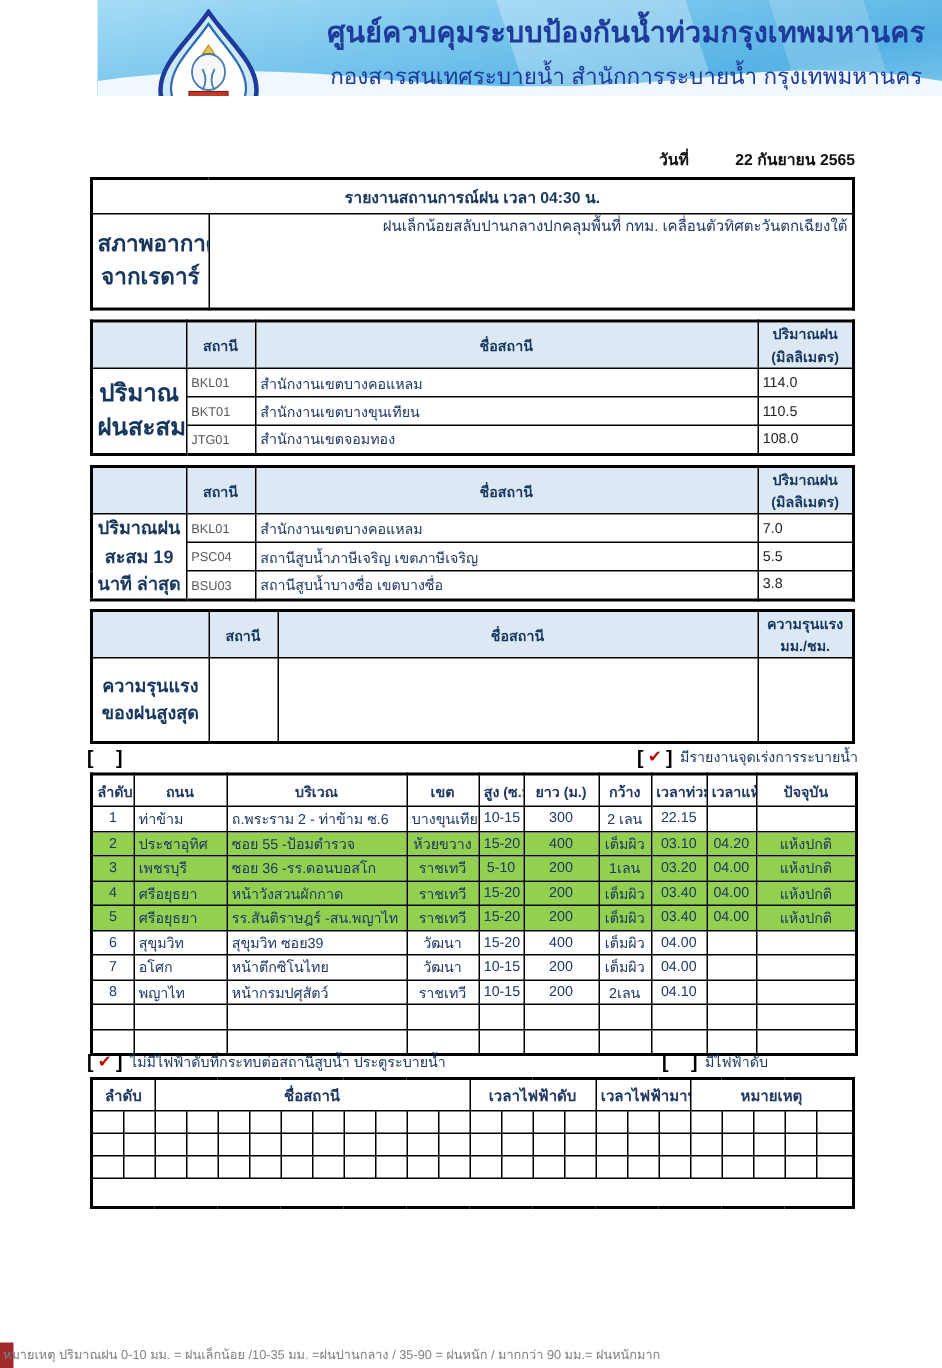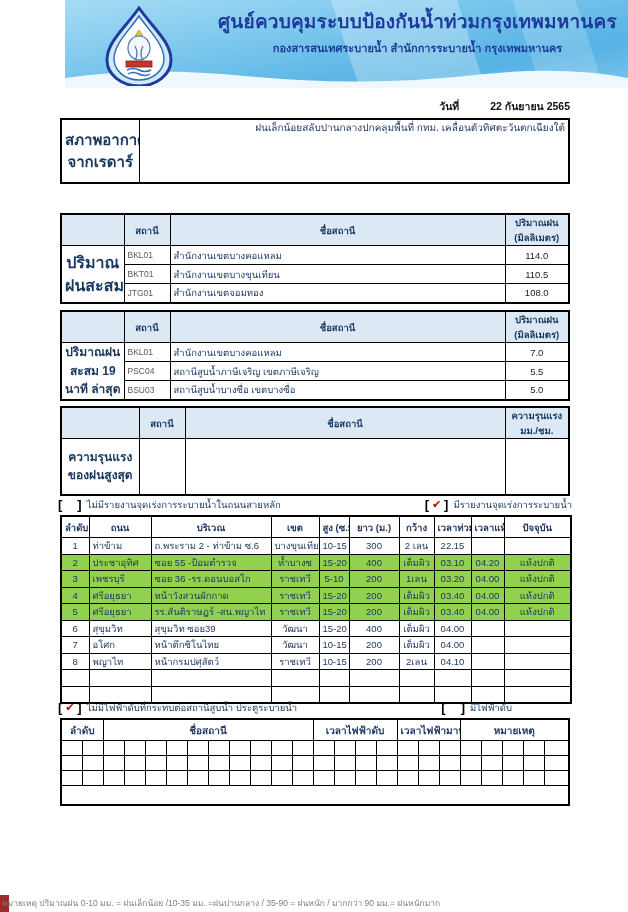--- a/index.html
+++ b/index.html
@@ -4,52 +4,52 @@
 <style>
   html,body{margin:0;padding:0;}
   body{
     width:628px;height:912px;position:relative;overflow:hidden;
     background:#ffffff;
     font-family:"Liberation Sans","DejaVu Sans",sans-serif;
     color:#1f3864;
   }
   
   .banner{
-    position:absolute;left:65px;top:0;width:563px;height:88px;
+    position:absolute;left:65px;top:0;width:563px;height:64px;
     background:linear-gradient(170deg,#a6dcf5 0%,#7fc9ee 35%,#55b2e4 75%,#7cc6ec 100%);
     overflow:hidden;
   }
   .banner .streak{position:absolute;background:rgba(255,255,255,.28);transform:rotate(-18deg);}
   .banner .s1{left:290px;top:-30px;width:120px;height:190px;}
   .banner .s2{left:470px;top:-30px;width:60px;height:190px;background:rgba(255,255,255,.18);}
   .banner .wave{position:absolute;left:0;bottom:-2px;width:100%;height:26px;}
   .banner-text{position:absolute;left:150px;top:6px;width:405px;text-align:center;color:#1e3a9a;}
   .b-title{font-size:19px;font-weight:bold;letter-spacing:.2px;}
-  .b-sub{font-size:11px;font-weight:bold;margin-top:3px;}
+  .b-sub{font-size:15px;font-weight:normal;margin-top:3px;}
   .b-phone{font-size:9.5px;font-weight:bold;margin-top:4px;display:flex;justify-content:center;align-items:center;gap:5px;}
   .b-links{font-size:9.5px;font-weight:bold;margin-top:4px;}
   .b-links a{color:#1e3a9a;}
   .soc{display:inline-block;width:11px;height:11px;border-radius:2px;color:#fff;
        font-size:9px;line-height:11px;text-align:center;font-weight:bold;vertical-align:-2px;}
   .tw{background:#2aa3dc;} .fb{background:#3b5998;}
   .logo{position:absolute;left:30px;top:6px;}
   
   .date-row{position:absolute;left:60px;top:98px;width:510px;text-align:right;
             font-size:10.5px;font-weight:bold;color:#111;}
   .date-row .dl{margin-right:28px;}
   
   table.t{border-collapse:collapse;table-layout:fixed;width:510px;margin-left:60px;
           font-size:9.5px;color:#1f3864;}
   table.t{border:2px solid #000;}
   table.t td,table.t th{border:1px solid #000;padding:0 3px;overflow:hidden;white-space:nowrap;}
   .hdr{background:#dce9f5;text-align:center;font-weight:bold;color:#17375e;}
   .lblcell{font-weight:bold;text-align:center;background:#fff;color:#17375e;}
   .nob td{border-top:none;border-bottom:none;}
   .code{color:#595959;font-size:8.5px;text-align:left;}
-  .val{text-align:center;color:#222;}
+  .val{color:#222;}
   .pos{position:absolute;left:0;}
   
   .radar-title{font-size:10.5px;font-weight:bold;text-align:center;color:#17375e;height:22px;}
   .radar-lbl{font-size:15px;line-height:1.5;height:62px;}
   .radar-txt{vertical-align:top;font-size:10px;padding-top:2px;white-space:normal;text-align:right;}
   .biglbl{font-size:16px;line-height:1.45;}
   .midlbl{font-size:12px;line-height:1.55;}
   
   .cbrow{position:absolute;left:58px;width:514px;display:flex;justify-content:space-between;
          font-size:9.5px;color:#17375e;align-items:center;}
@@ -99,20 +99,23 @@
   <span class="dl">วันที่</span>
   <span>22 กันยายน 2565</span>
 </div>
 
 <table class="t pos" style="top:118px;">
   <colgroup>
       <col style="width:78px">
       <col>
     </colgroup>
   <tbody>
+      <tr>
+        <td colspan="2" class="radar-title">รายงานสถานการณ์ฝน เวลา  04:30 น.</td>
+      </tr>
   <tr>
     <td class="lblcell radar-lbl">
       <div>สภาพอากาศ</div>
           <div>จากเรดาร์</div>
     </td>
     <td class="radar-txt">ฝนเล็กน้อยสลับปานกลางปกคลุมพื้นที่ กทม. เคลื่อนตัวทิศตะวันตกเฉียงใต้</td>
   </tr>
 </tbody>
   </table>
 
@@ -183,21 +186,21 @@
     <td class="val">7.0</td>
   </tr>
   <tr class="nob" style="height:19px;">
     <td class="code">PSC04</td>
     <td>สถานีสูบน้ำภาษีเจริญ เขตภาษีเจริญ</td>
     <td class="val">5.5</td>
   </tr>
   <tr class="nob" style="height:19px;">
     <td class="code">BSU03</td>
     <td>สถานีสูบน้ำบางซื่อ เขตบางซื่อ</td>
-    <td class="val">5.0</td>
+    <td class="val">3.8</td>
   </tr>
 </tbody>
   </table>
 
 <table class="t pos" style="top:406px;">
   <colgroup>
       <col style="width:78px">
       <col style="width:46px">
       <col>
       <col style="width:64px">
@@ -224,21 +227,20 @@
 </tbody>
   </table>
 
 <div class="cbrow" style="top:497px;">
   <span class="cbitem">
     <span class="cb">
       <span class="br">[</span>
         <span class="chk"></span>
         <span class="br">]</span>
     </span>
-    <span class="lab">ไม่มีรายงานจุดเร่งการระบายน้ำในถนนสายหลัก</span>
   </span>
   <span class="cbitem">
     <span class="cb">
       <span class="br">[</span>
         <span class="chk">✔</span>
         <span class="br">]</span>
     </span>
     <span class="lab">มีรายงานจุดเร่งการระบายน้ำ</span>
   </span>
 </div>
@@ -278,21 +280,21 @@
         <td>300</td>
     <td>2 เลน</td>
         <td>22.15</td>
     <td></td>
         <td></td>
   </tr>
   <tr class="green">
     <td>2</td>
         <td class="l">ประชาอุทิศ</td>
     <td class="l">ซอย 55 -ป้อมตำรวจ</td>
-        <td>ห้ำบางซ</td>
+        <td>ห้วยขวาง</td>
     <td>15-20</td>
         <td>400</td>
     <td>เต็มผิว</td>
         <td>03.10</td>
     <td>04.20</td>
         <td>แห้งปกติ</td>
   </tr>
   <tr class="green">
     <td>3</td>
         <td class="l">เพชรบุรี</td>

